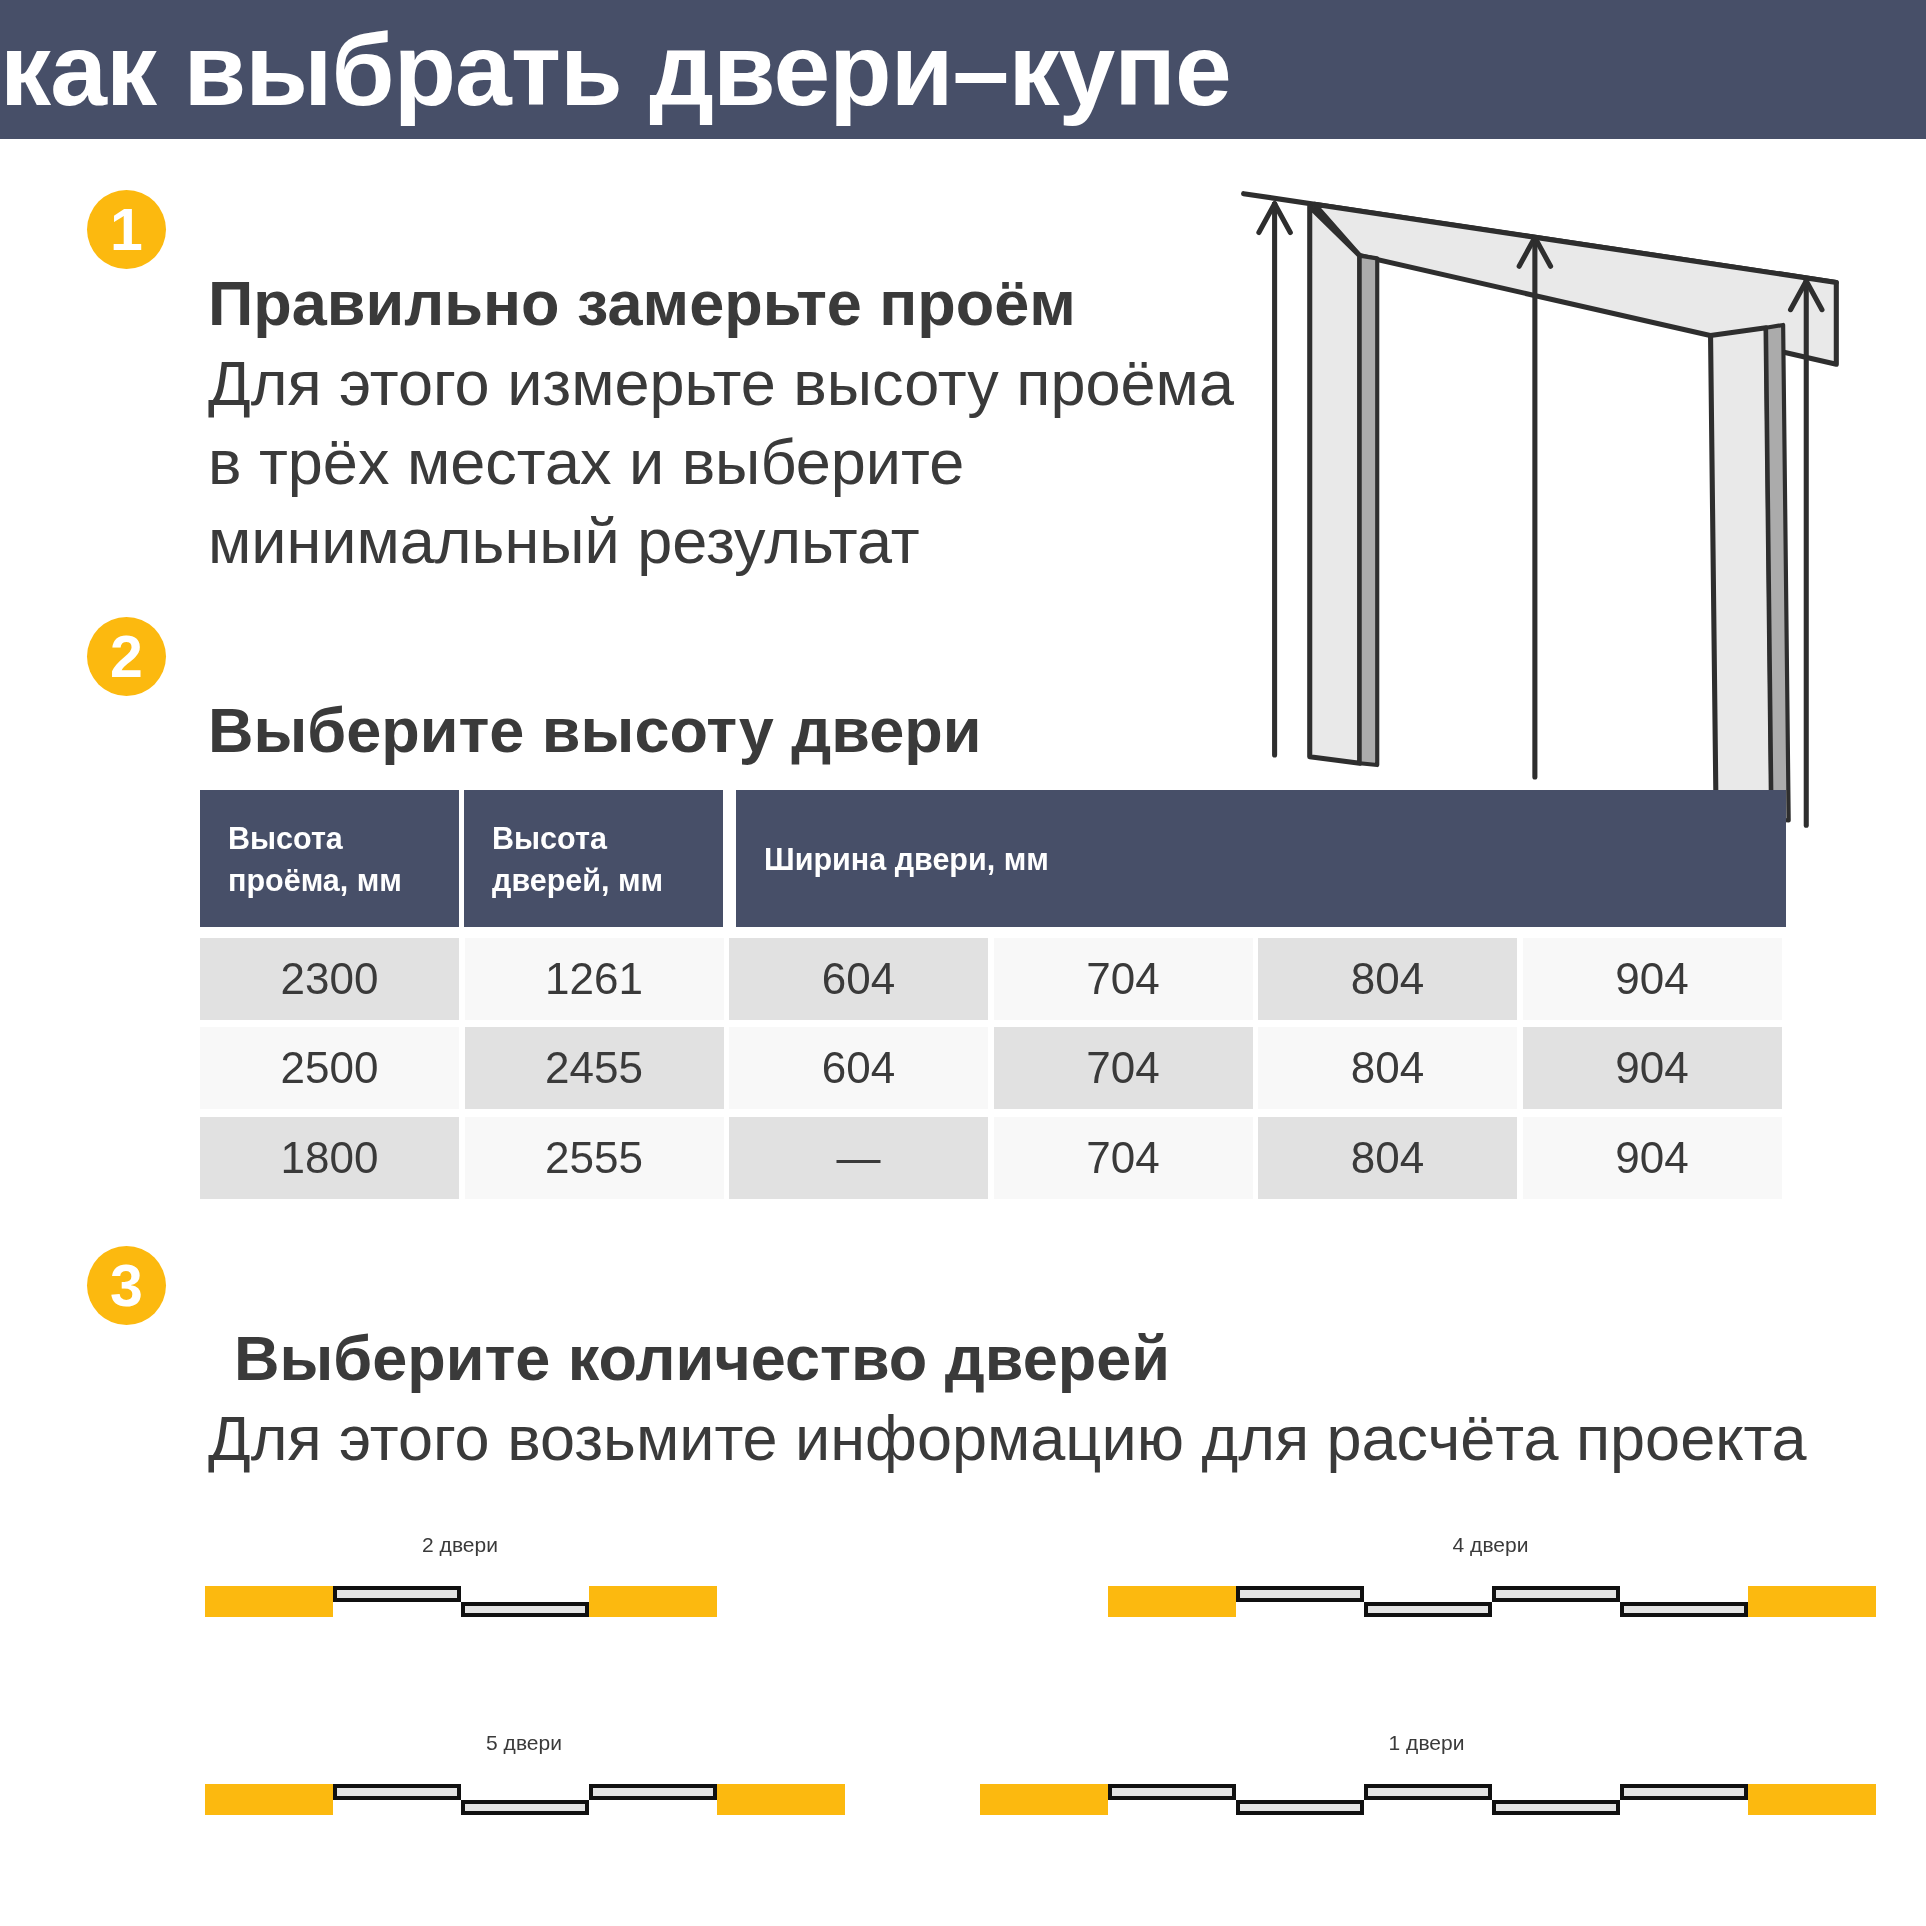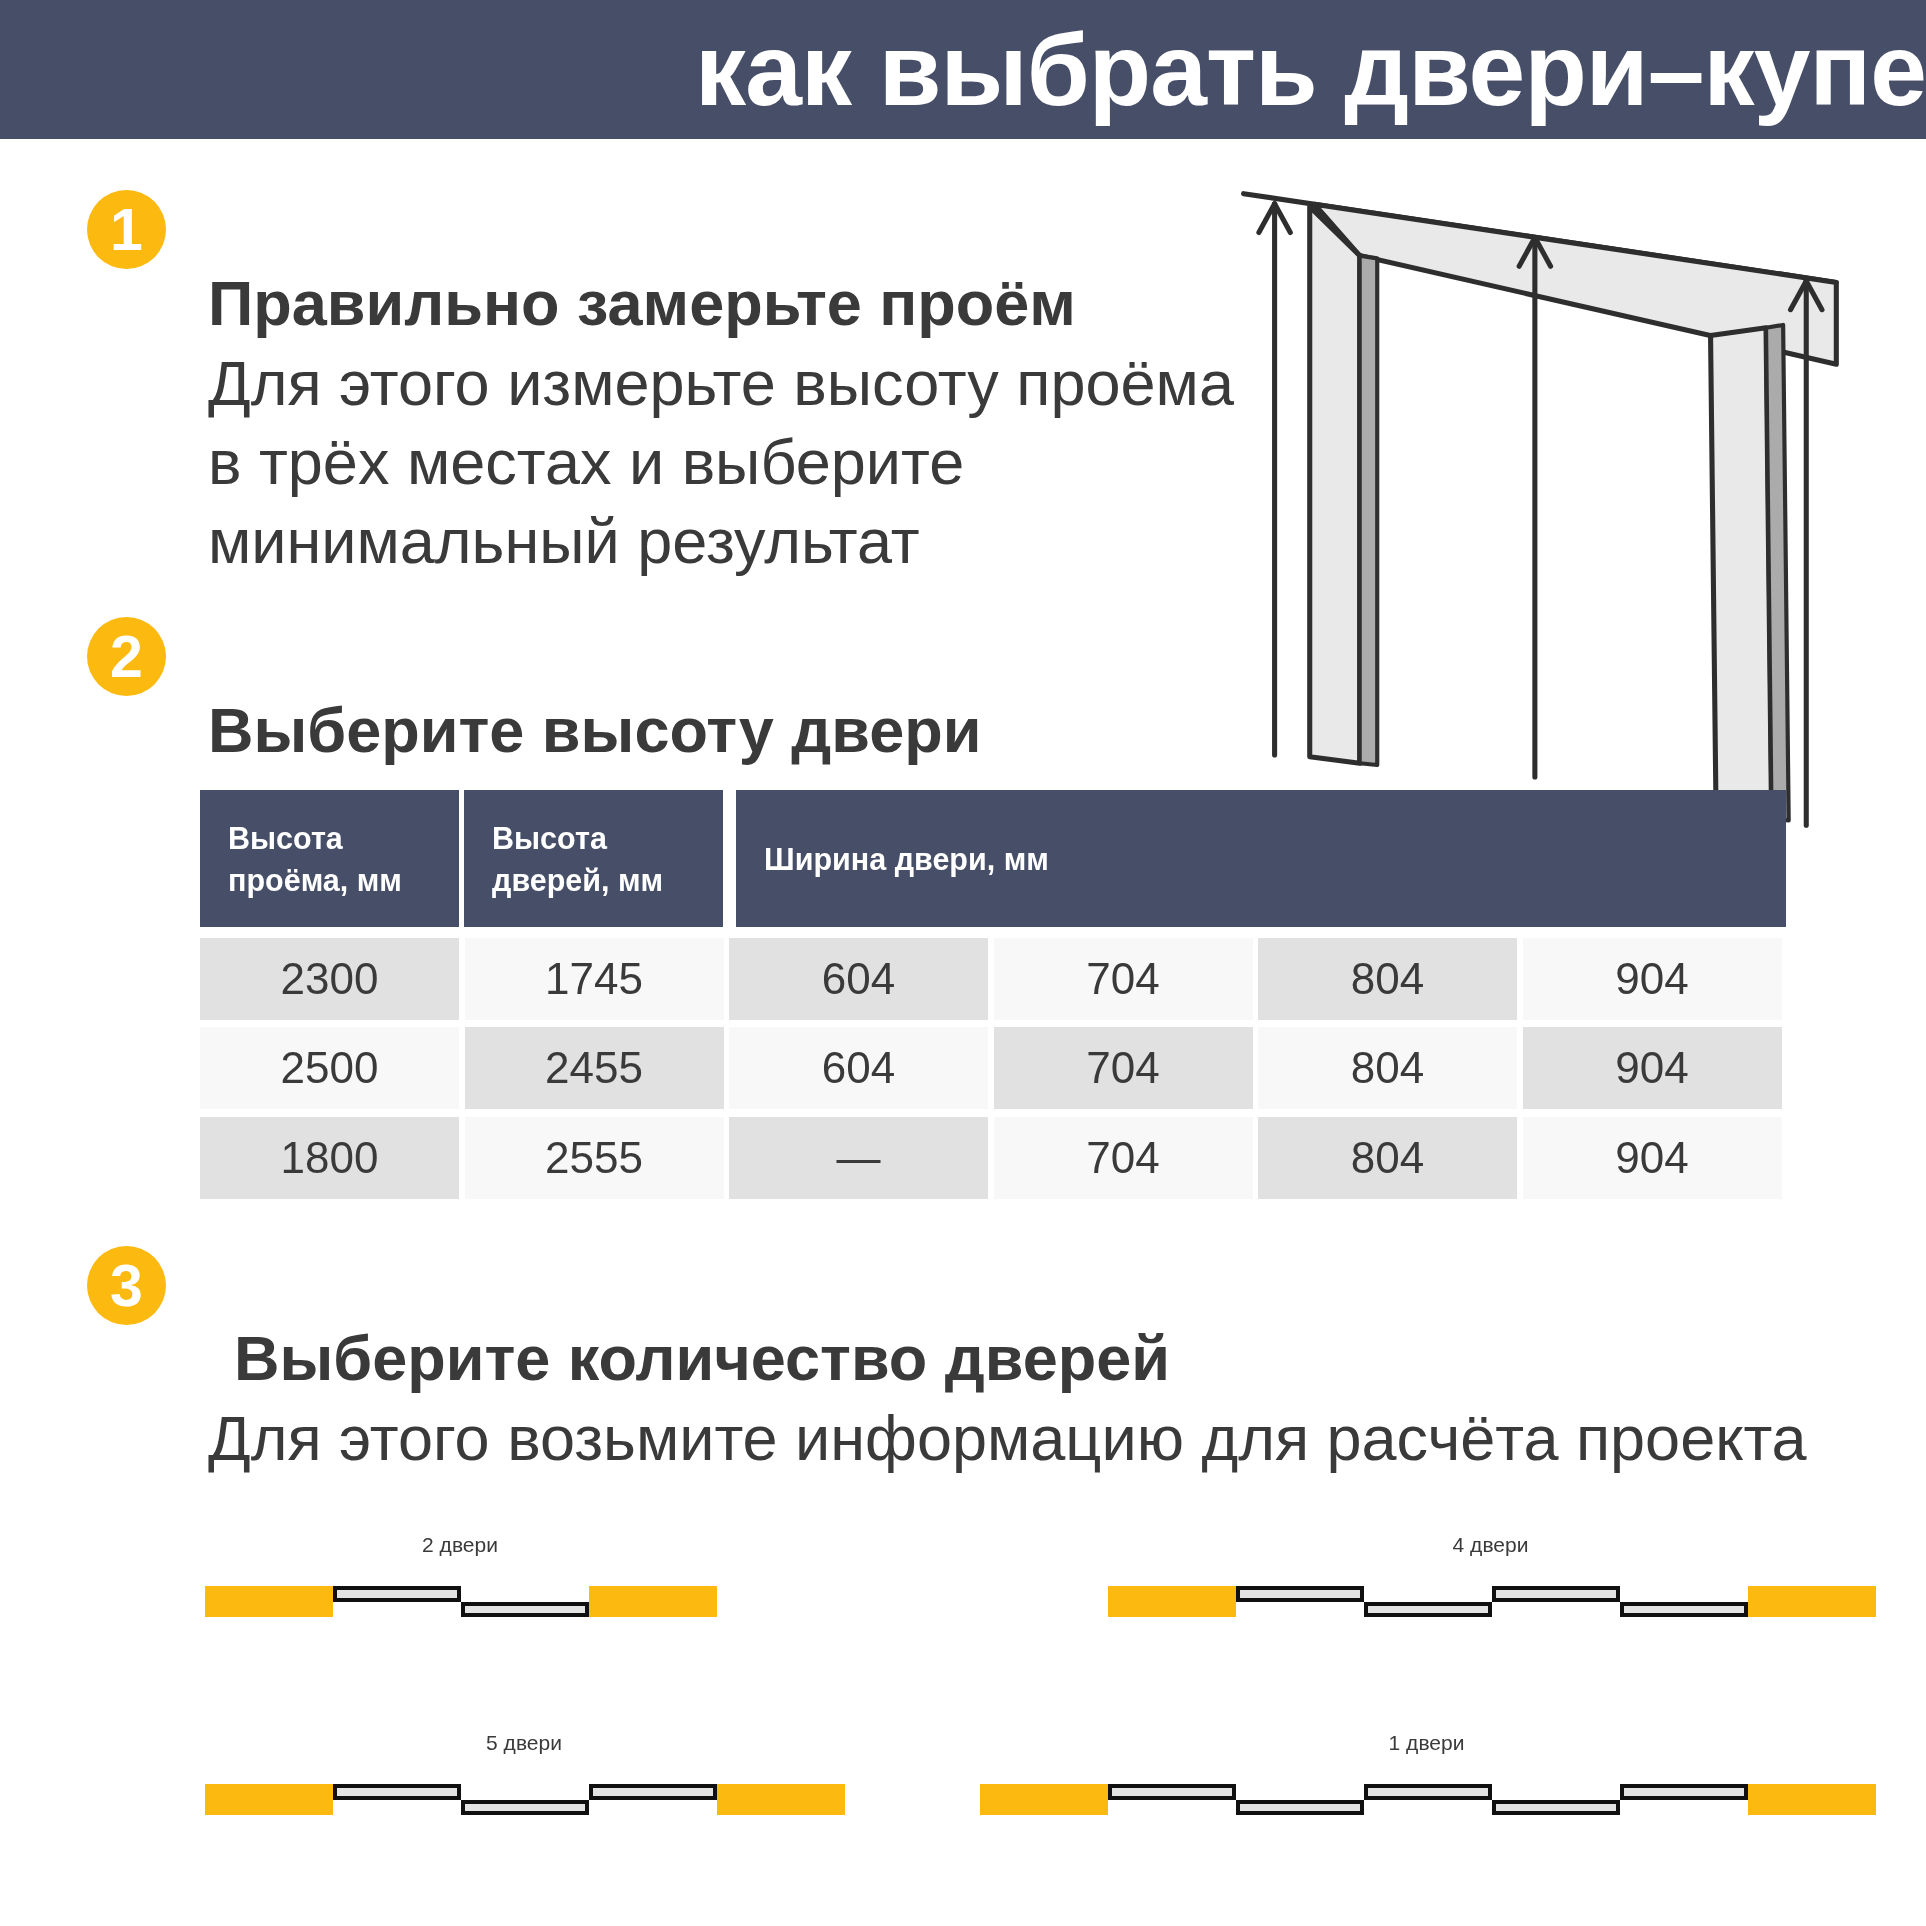--- a/index.html
+++ b/index.html
@@ -15,21 +15,21 @@
   #page{
     position:relative; width:1926px; height:1926px; overflow:hidden;
     background:#fff;
     font-family:"Liberation Sans", sans-serif;
     color:var(--text);
   }
   
   .banner{
     position:absolute; left:0; top:0; width:1926px; height:139px;
     background:var(--slate);
-    display:flex; align-items:center; justify-content:flex-end;
+    display:flex; align-items:center; justify-content:flex-start;
   }
   .banner h1{
     margin:0; font-size:102px; line-height:1; font-weight:700; color:#fff;
     letter-spacing:-0.9px;
   }
   
   .step-circle{
     position:absolute; left:87px; width:79px; height:79px; border-radius:50%;
     background:var(--yellow); color:#fff; font-size:59px; font-weight:700;
     display:flex; align-items:center; justify-content:center;
@@ -138,21 +138,21 @@
     <div class="t-head">
       <div class="th w1">Высота
 проёма, мм</div>
       <div class="th w2">Высота
 дверей, мм</div>
       <div class="th w3">Ширина двери, мм</div>
     </div>
     <div id="table-body">
         <div class="t-row">
           <div class="td shade-a">2300</div>
-          <div class="td shade-b">1745</div>
+          <div class="td shade-b">1261</div>
           <div class="td shade-a">604</div>
           <div class="td shade-b">704</div>
           <div class="td shade-a">804</div>
           <div class="td shade-b">904</div>
         </div>
         <div class="t-row">
           <div class="td shade-b">2500</div>
           <div class="td shade-a">2455</div>
           <div class="td shade-b">604</div>
           <div class="td shade-a">704</div>

